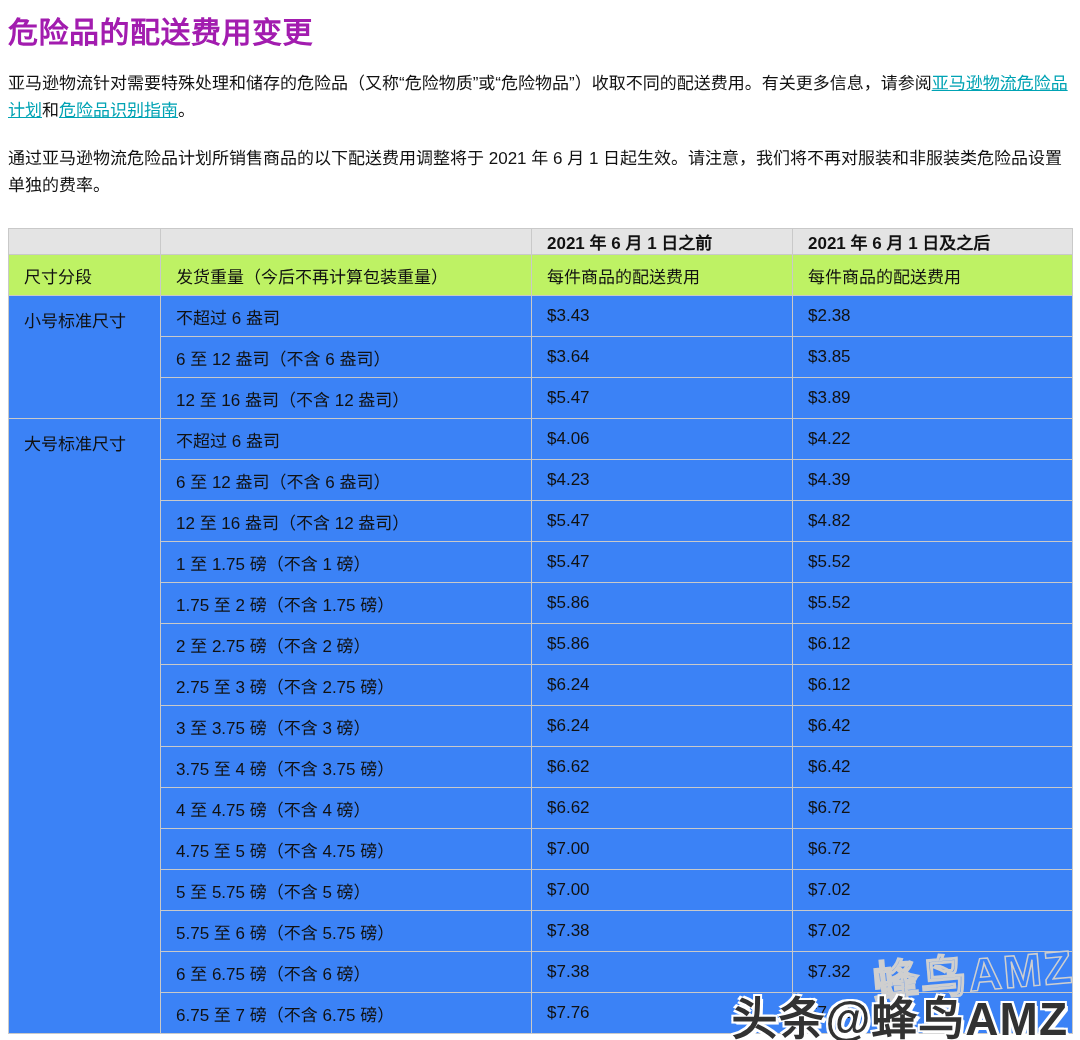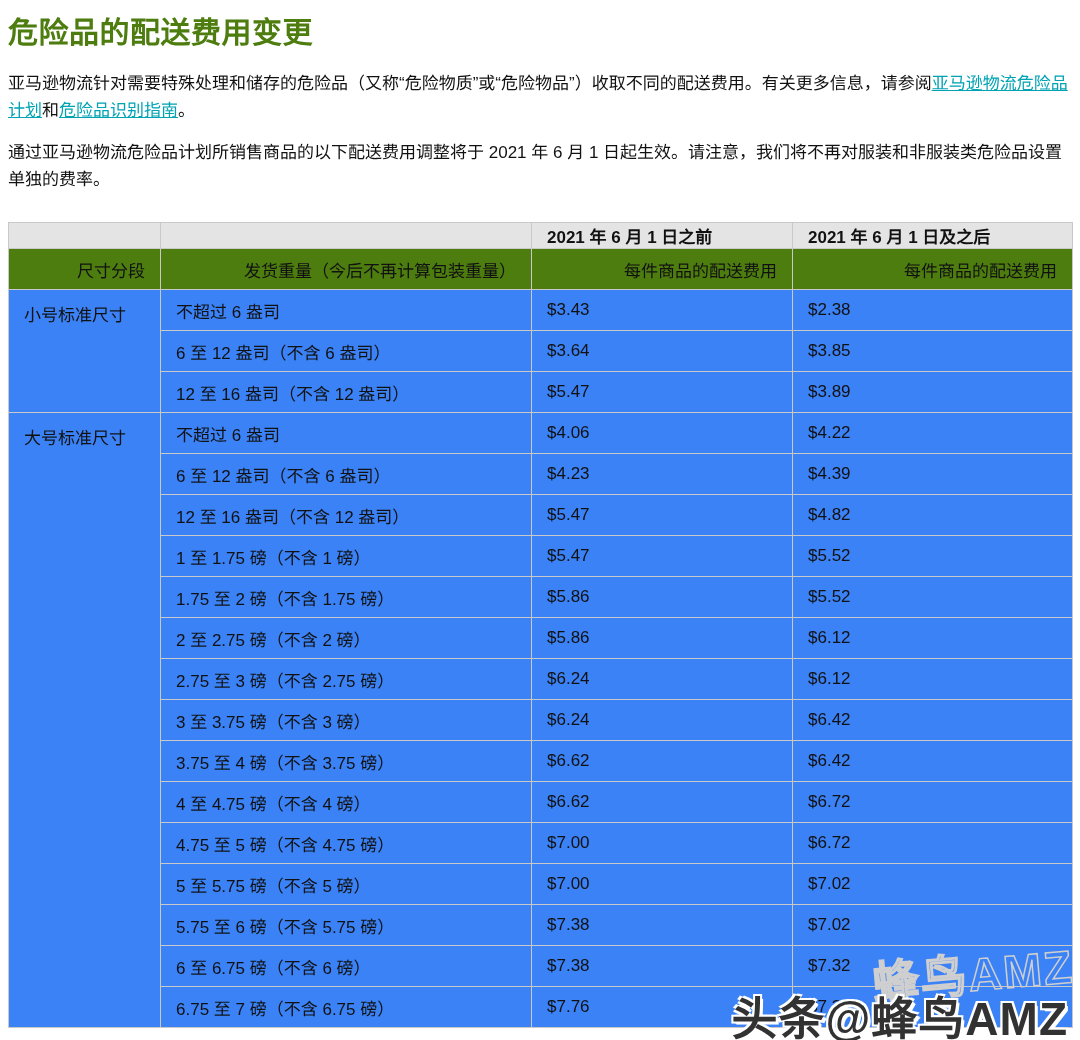--- a/index.html
+++ b/index.html
@@ -8,31 +8,31 @@
     overflow: hidden;
     background: #ffffff;
     font-family: "Liberation Sans", sans-serif;
     color: #111111;
   }
   .page { position: relative; width: 1080px; height: 1040px; padding: 0 8px; }
 
   h1.page-title {
     font-size: 30px;
     font-weight: bold;
-    color: #4d7c0f;
+    color: #a21caf;
     padding-top: 8px;
     margin-bottom: 18px;
     letter-spacing: 0.5px;
   }
   p.body-text {
     font-size: 17px;
     line-height: 27px;
     color: #111;
   }
-  p.intro { margin-bottom: 15px; }
+  p.intro { margin-bottom: 21px; }
   p.effective { margin-bottom: 29px; }
   a.doc-link {
     color: #00a3b4;
     text-decoration: underline;
     cursor: pointer;
   }
 
   table.fee-table {
     border-collapse: collapse;
     width: 1064px;
@@ -48,23 +48,22 @@
     color: #111;
     overflow: hidden;
     white-space: nowrap;
   }
   .fee-table thead tr.hdr-dates th {
     background: #e4e4e4;
     font-weight: bold;
     height: 26px;
   }
   .fee-table thead tr.hdr-labels th {
-    background: #4d7c0f;
+    background: #bef264;
     height: 41px;
-    text-align: right;
   }
   .fee-table tbody td { height: 41px; background: #3b82f6; }
   .fee-table td.tier-cell {
     vertical-align: top;
     padding-top: 11px;
   }
 
   
   .watermark { position: absolute; pointer-events: none; }
   .watermark-ghost {

